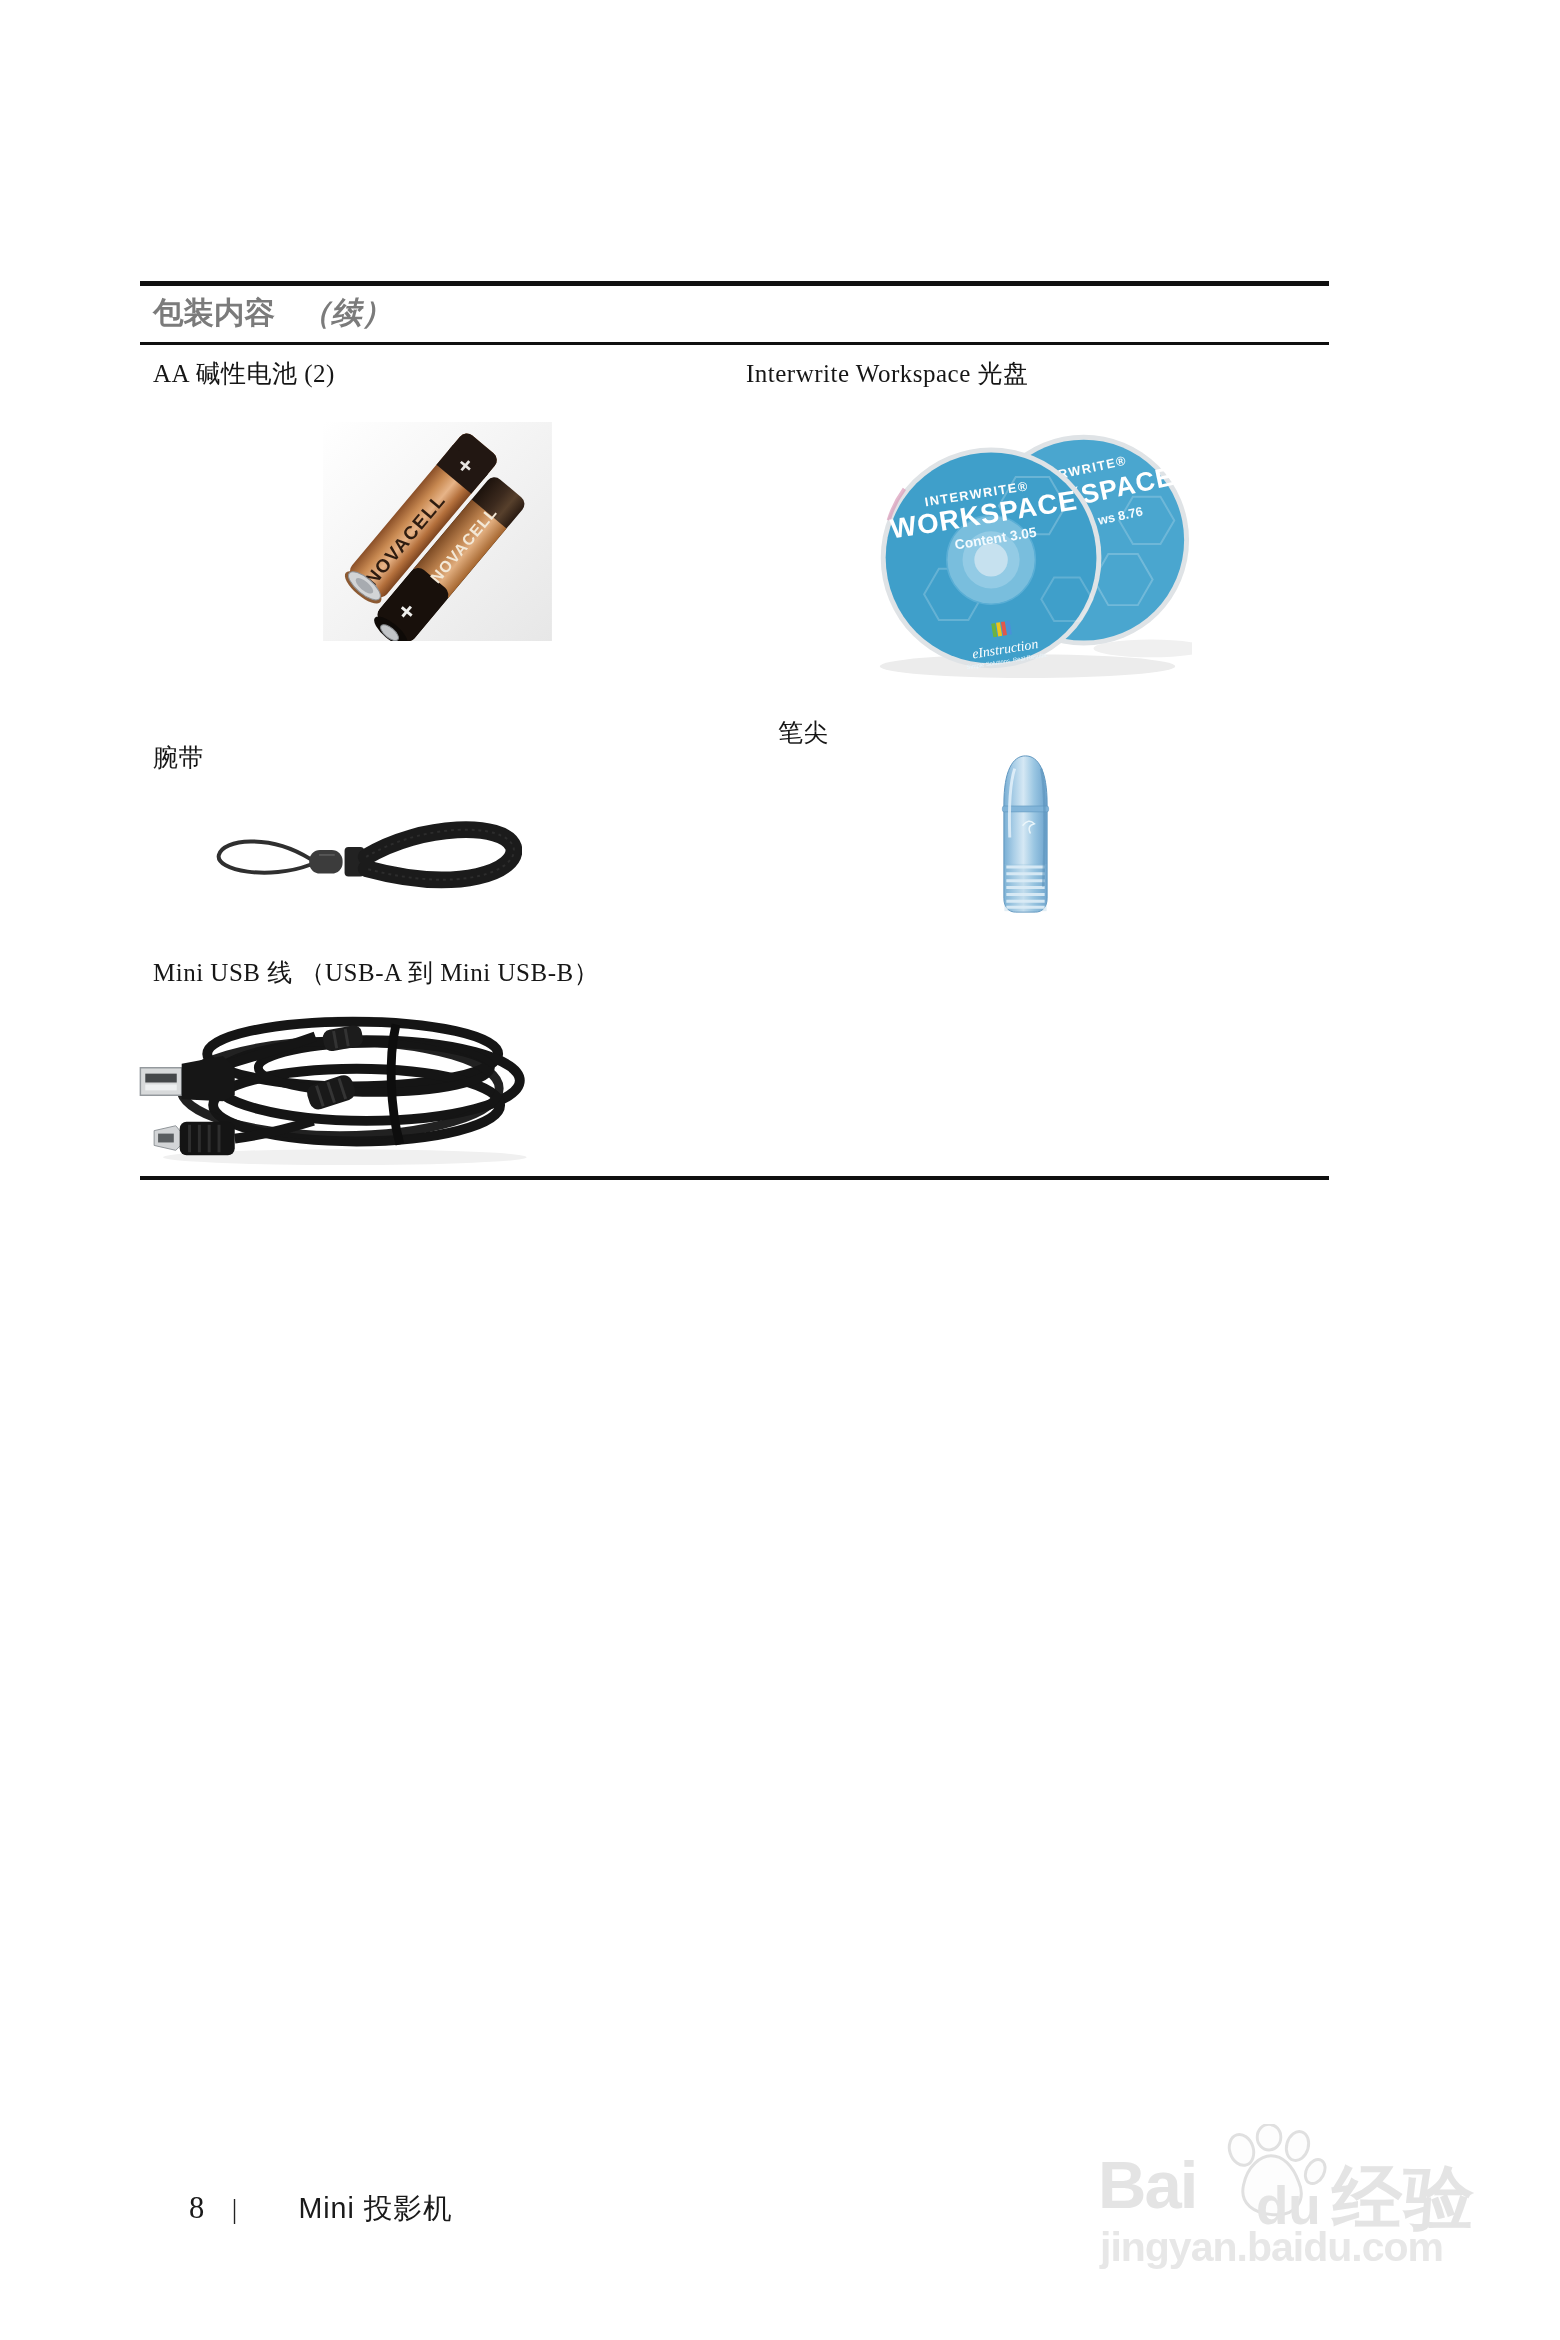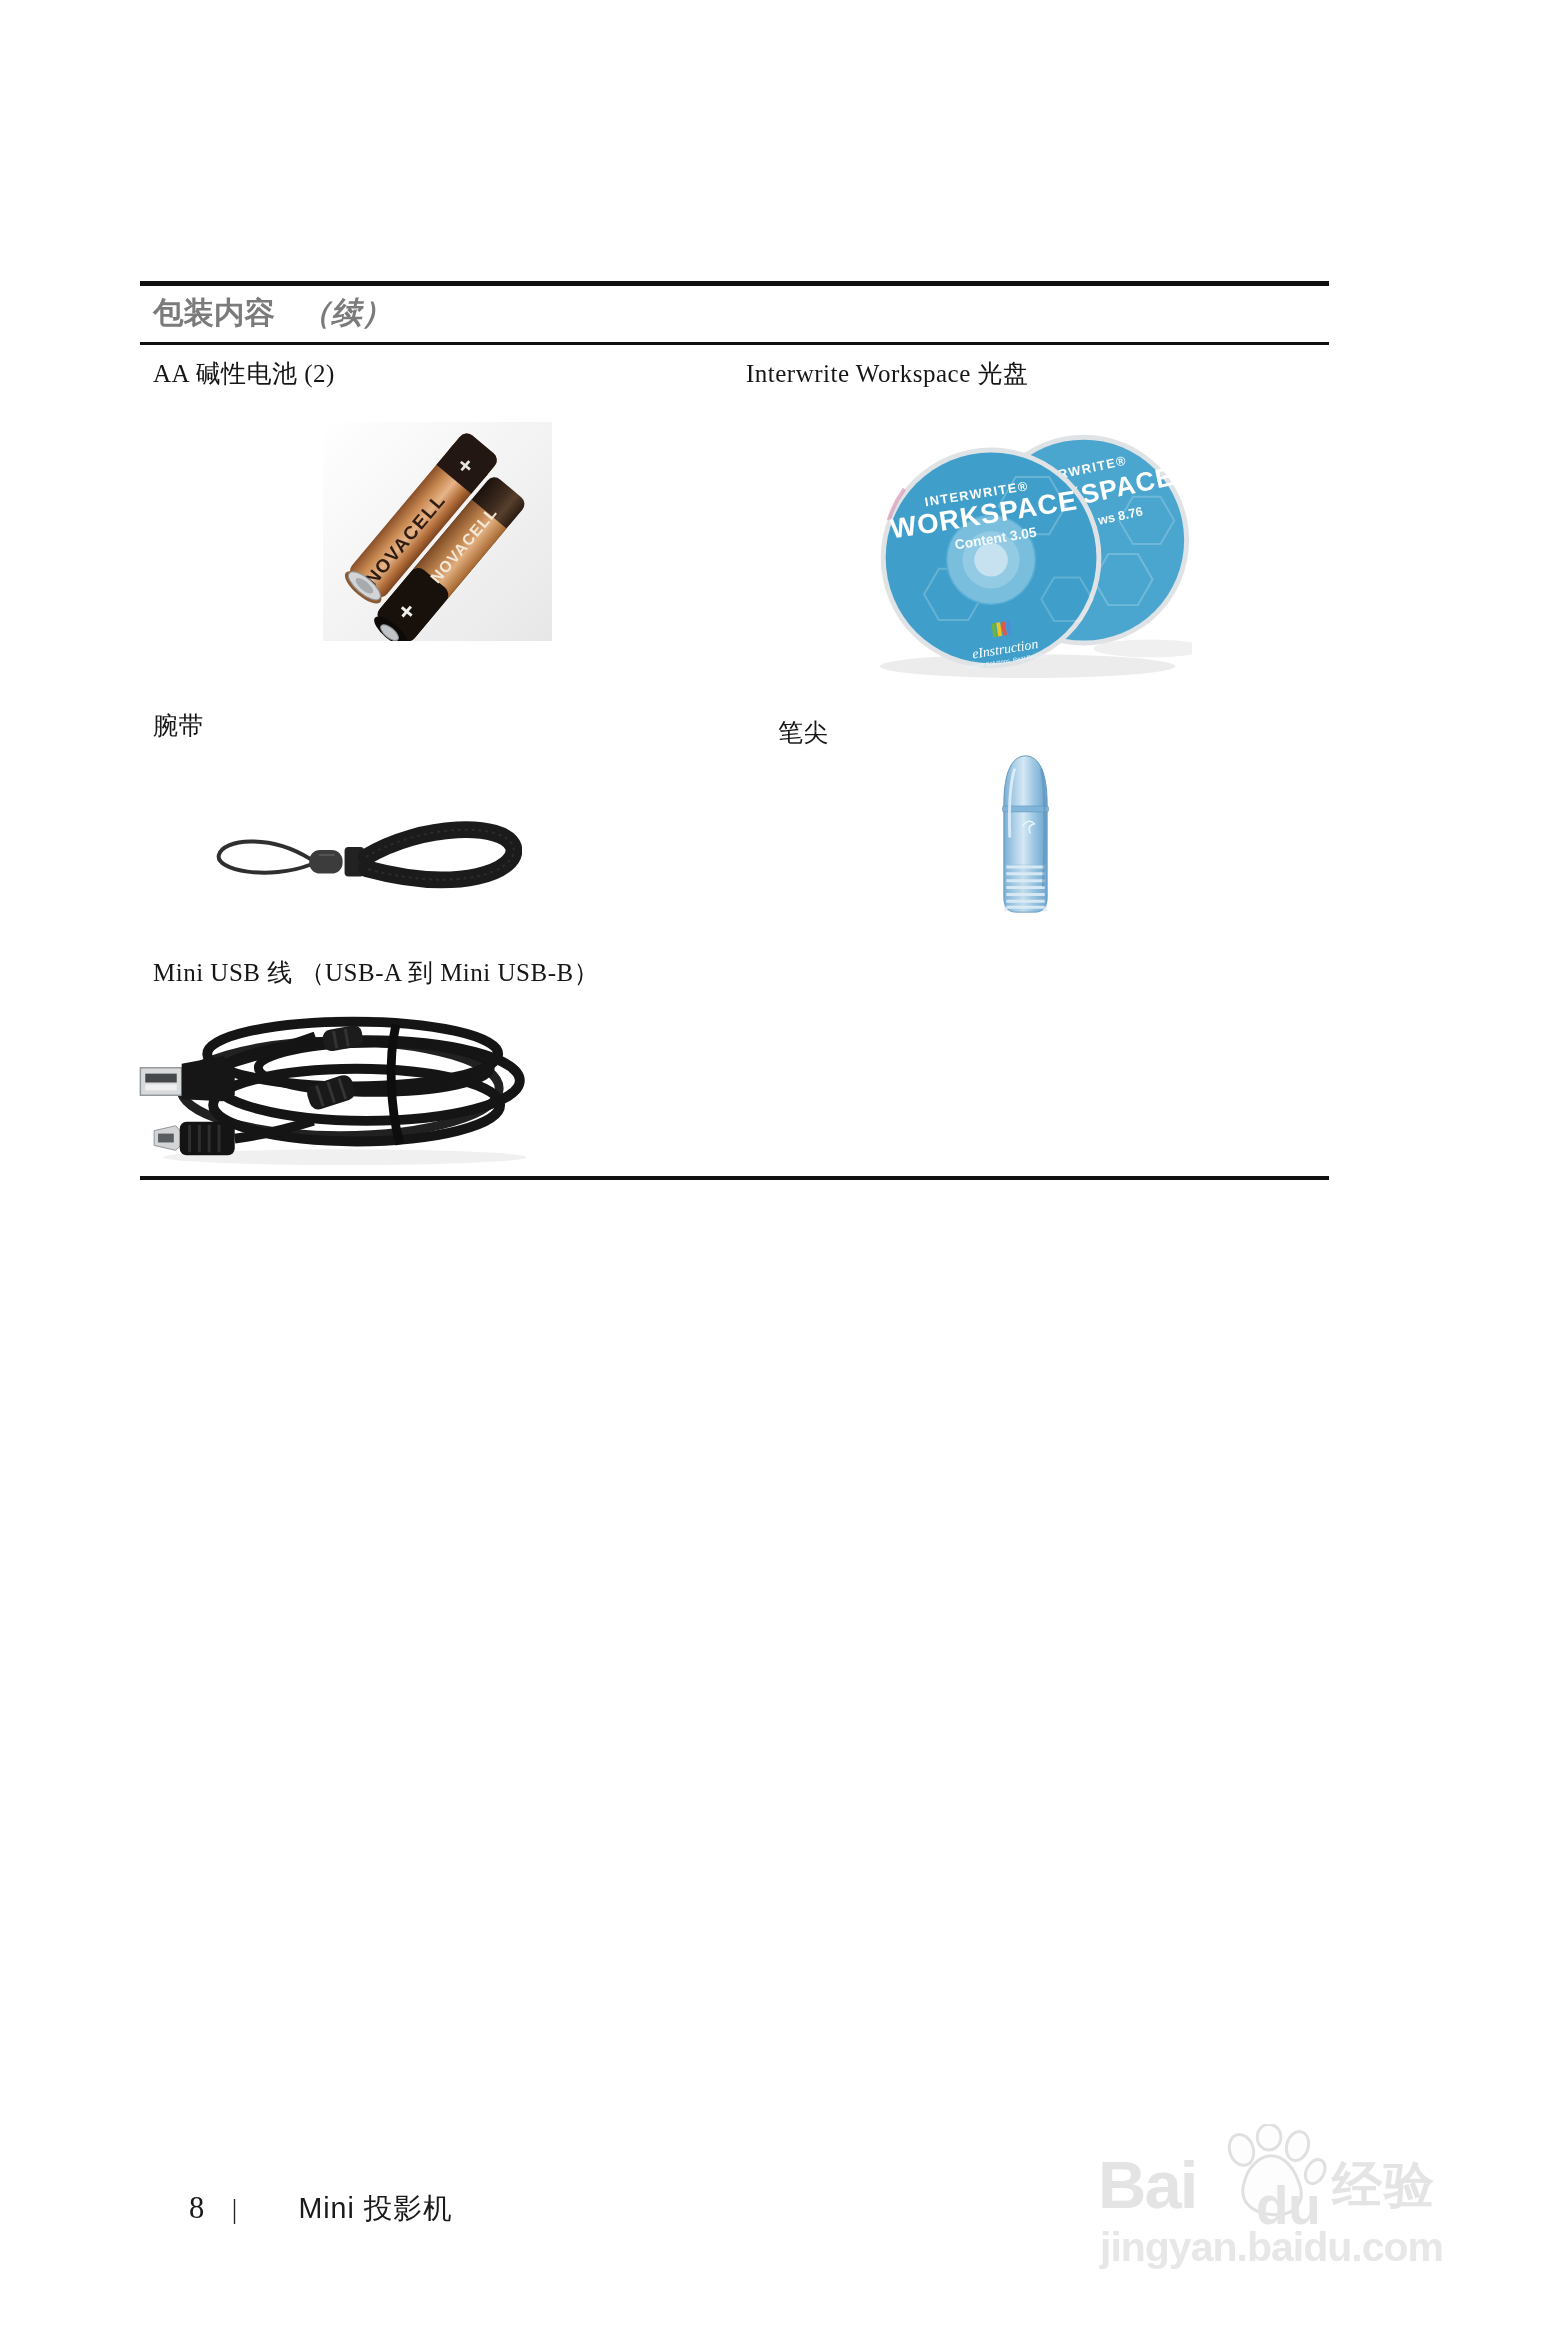--- a/index.html
+++ b/index.html
@@ -8,40 +8,40 @@
   .rule{position:absolute;background:#101010;}
   .rule-top{left:140px;top:281px;width:1189px;height:4.9px;}
   .rule-mid{left:140px;top:342px;width:1189px;height:3px;}
   .rule-bottom{left:140px;top:1176px;width:1189px;height:3.9px;}
   .section-header{position:absolute;left:153px;top:293px;display:flex;align-items:flex-end;gap:25.6px;
         font-family:"Liberation Sans","DejaVu Sans",sans-serif;font-weight:bold;font-size:30.5px;color:#7b7b7b;}
   .section-header .continued{font-style:italic;}
   .item-label{position:absolute;font-size:25px;color:#161616;white-space:nowrap;letter-spacing:0.5px;}
   .lbl-batteries{left:153px;top:357px;}
   .lbl-cd{left:746px;top:357px;}
-  .lbl-strap{left:153px;top:709px;text-align:right;}
+  .lbl-strap{left:153px;top:741px;text-align:right;}
   .lbl-pen{left:746px;top:716px;margin-left:32px;}
   .lbl-usb{left:153px;top:956px;}
   .photo{position:absolute;}
   .ph-batteries{left:323px;top:422px;}
   .ph-cd{left:865px;top:412px;}
   .ph-strap{left:175px;top:796px;}
   .ph-pen{left:995px;top:749px;}
   .ph-cable{left:138px;top:995px;}
   .footer{position:absolute;left:189px;top:2189px;display:flex;align-items:baseline;color:#1a1a1a;}
   .footer .pagenum{font-size:30.5px;font-family:"Liberation Serif","DejaVu Serif",serif;}
   .footer .sep{font-size:27.6px;margin-left:27.6px;margin-right:61px;color:#222;}
   .footer .doctitle{font-size:28.6px;font-family:"Liberation Sans","DejaVu Sans",sans-serif;letter-spacing:1px;}
   .watermark{position:absolute;left:1098px;top:2124px;width:394px;height:167px;
         font-family:"Liberation Sans","DejaVu Sans",sans-serif;font-weight:bold;color:#e4e4e4;}
   .wm-line1{position:relative;height:100px;}
   .wm-bai{position:absolute;left:0;top:21.7px;font-size:67px;letter-spacing:-2px;}
   .wm-paw{position:absolute;left:116px;top:0;}
   .wm-du{position:absolute;left:158px;top:51px;font-size:53px;}
-  .wm-cn{position:absolute;left:234px;top:27.6px;font-size:50px;letter-spacing:2px;}
+  .wm-cn{position:absolute;left:234px;top:27.6px;font-size:70px;letter-spacing:2px;}
   .wm-url{position:absolute;left:2px;top:100px;font-size:41px;letter-spacing:-1px;color:#e7e7e7;}
 </style>
 </head>
 <body>
 
 <div class="page">
 
   <div class="rule rule-top"></div>
 
   <div class="section-header">

